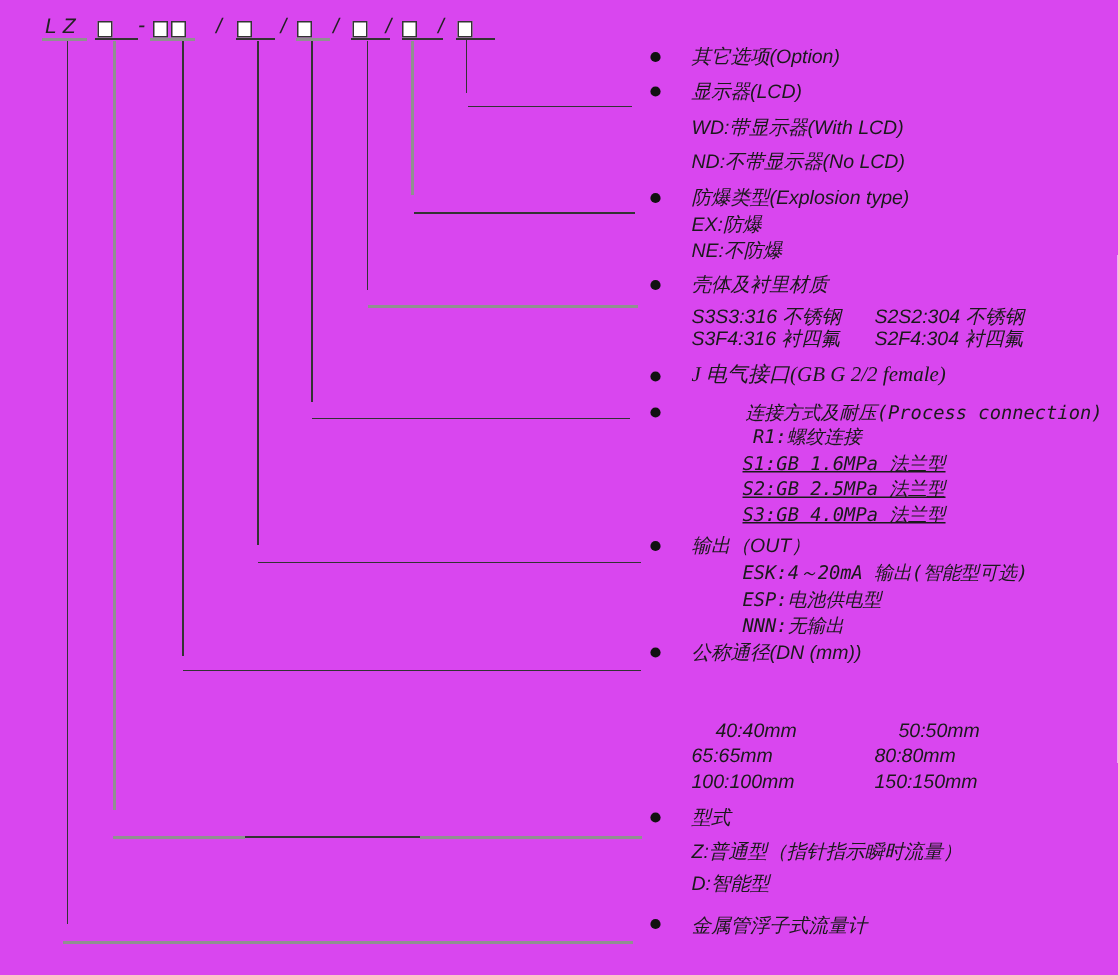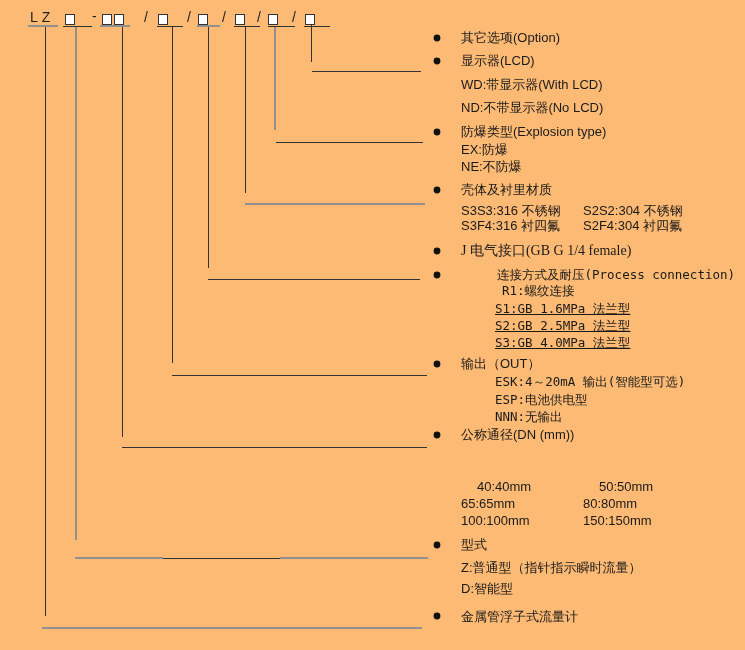--- a/index.html
+++ b/index.html
@@ -1,22 +1,23 @@
 <!DOCTYPE html>
 <html><head>
 <meta charset="utf-8">
 <style>
   html,body{margin:0;padding:0;background:#ffffff;}
   .stage{
     position:relative;
     width:745px;height:650px;
-    background:#fdba74;
+    background:#d946ef;
     font-family:"Liberation Sans", sans-serif;
     color:#1a1a1a;
     overflow:hidden;
+    font-style:italic;
   }
   svg.lineart{position:absolute;left:0;top:0;}
   .codeglyph{
     position:absolute;
     font-family:"Liberation Sans", sans-serif;
     font-size:14px;line-height:14px;color:#222;
     letter-spacing:4px;
   }
   .codebox{
     position:absolute;
@@ -123,21 +124,21 @@
   <div class="row sans" style="top:181px;">壳体及衬里材质</div>
   <div class="row sans" style="top:202px;width:280px;">
     <span class="col1">S3S3:316 不锈钢</span>
     <span class="col2">S2S2:304 不锈钢</span>
   </div>
   <div class="row sans" style="top:217px;width:280px;">
     <span class="col1">S3F4:316 衬四氟</span>
     <span class="col2">S2F4:304 衬四氟</span>
   </div>
 
-  <div class="row serif" style="top:242px;">J 电气接口(GB G 1/4 female)</div>
+  <div class="row serif" style="top:242px;">J 电气接口(GB G 2/2 female)</div>
 
   <div class="row mono" style="top:266px;">连接方式及耐压(Process connection)</div>
   <div class="row mono" style="top:282px;left:466px;">R1:螺纹连接</div>
   <div class="row mono u" style="top:300px;left:459px;">S1:GB 1.6MPa 法兰型</div>
   <div class="row mono u" style="top:317px;left:459px;">S2:GB 2.5MPa 法兰型</div>
   <div class="row mono u" style="top:334px;left:459px;">S3:GB 4.0MPa 法兰型</div>
 
   <div class="row sans" style="top:355px;">输出（OUT）</div>
   <div class="row mono" style="top:373px;left:459px;">ESK:4～20mA 输出(智能型可选)</div>
   <div class="row mono" style="top:391px;left:459px;">ESP:电池供电型</div>

